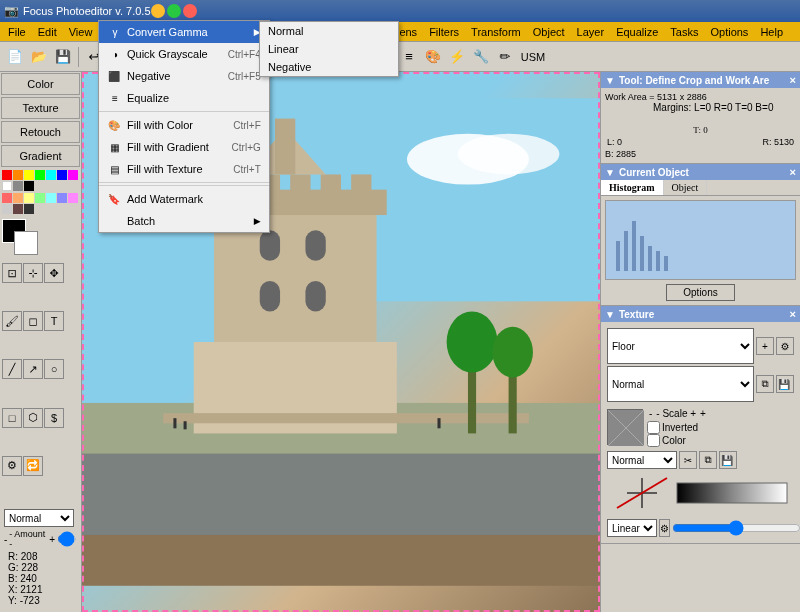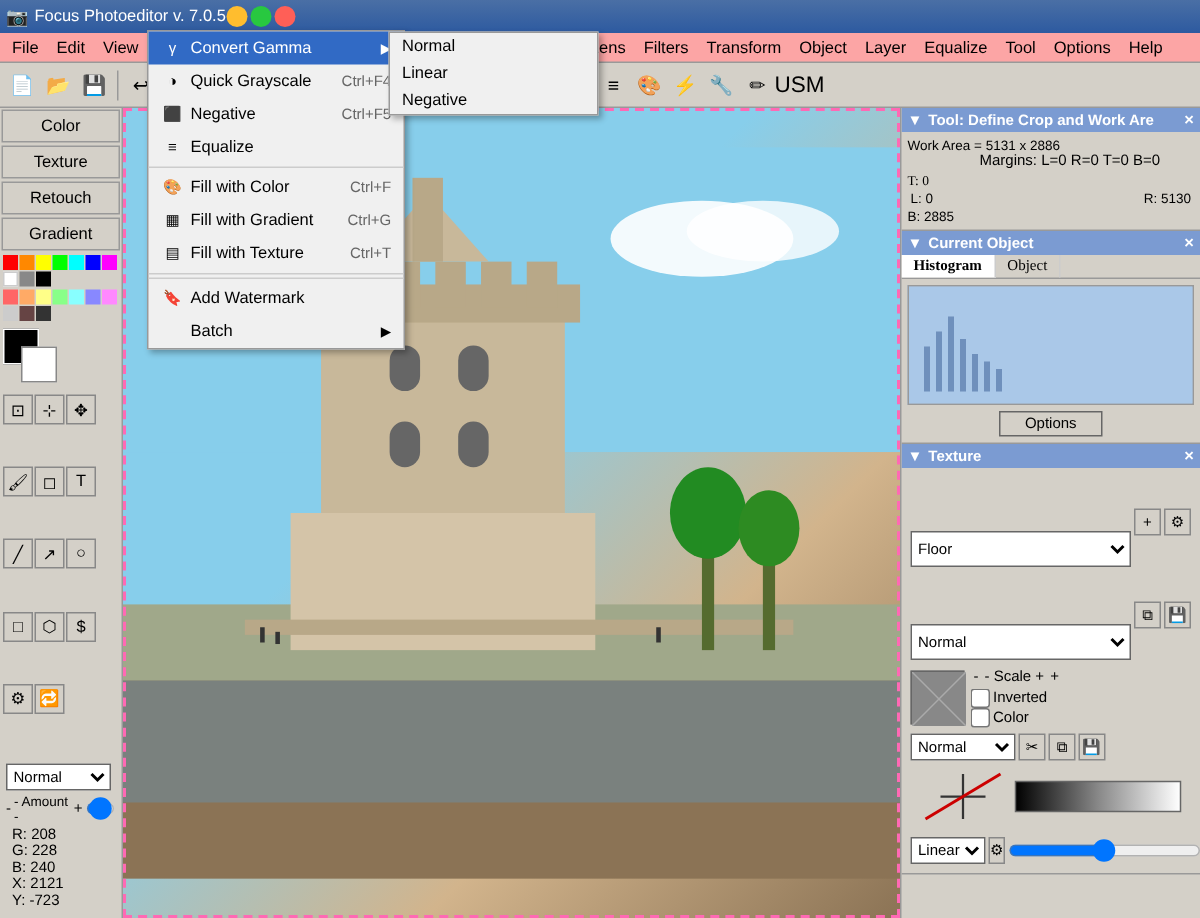--- a/index.html
+++ b/index.html
@@ -1,19 +1,19 @@
 <!DOCTYPE html>
 <html><head>
   <meta charset="utf-8">
   <style>
     * { margin: 0; padding: 0; box-sizing: border-box; }
     body { width: 800px; height: 612px; overflow: hidden; font-family: 'Segoe UI', Tahoma, sans-serif; font-size: 11px; background: #d4d0c8; color: #000; }
 
     
-    #menubar { background: #fca5a5; border-bottom: 1px solid #999; display: flex; align-items: center; height: 20px; padding: 0 2px; }
+    #menubar { background: #eab308; border-bottom: 1px solid #999; display: flex; align-items: center; height: 20px; padding: 0 2px; }
     .menu-item { padding: 2px 6px; cursor: pointer; font-size: 11px; }
 
     
     #toolbar { background: #d4d0c8; border-bottom: 1px solid #999; height: 30px; display: flex; align-items: center; padding: 2px 4px; gap: 2px; }
     .toolbar-btn { width: 22px; height: 22px; background: #d4d0c8; border: 1px solid transparent; cursor: pointer; display: flex; align-items: center; justify-content: center; font-size: 13px; }
     .toolbar-sep { width: 1px; height: 20px; background: #999; margin: 0 2px; }
 
     
     #main { display: flex; height: calc(612px - 20px - 30px - 22px); }
 
@@ -38,21 +38,21 @@
     .right-section { border-bottom: 1px solid #999; }
     .right-section-header { background: #7b9bd2; color: #fff; padding: 2px 4px; font-size: 10px; font-weight: bold; display: flex; align-items: center; justify-content: space-between; }
     .right-section-header .close-btn { cursor: pointer; font-size: 11px; }
     .right-section-content { padding: 4px; }
     .right-tabs { display: flex; border-bottom: 1px solid #999; }
     .right-tab { padding: 2px 8px; font-size: 10px; cursor: pointer; border-right: 1px solid #ccc; font-family: Liberation Serif, serif; }
     .right-tab.active { background: #fff; font-weight: bold; }
     .histogram-area { height: 80px; background: #aac8e8; margin: 4px; border: 1px solid #999; }
     .options-btn { margin: 4px auto; display: block; padding: 2px 16px; font-size: 10px; background: #d4d0c8; border: 1px solid #666; cursor: pointer; }
     .texture-row { display: flex; align-items: center; gap: 2px; margin: 2px; }
-    .texture-select { flex: 1; height: 24px; font-size: 10px; border: 1px solid #666; background: #fff; margin-top: 36px; }
+    .texture-select { flex: 1; height: 36px; font-size: 10px; border: 1px solid #666; background: #fff; }
     .texture-thumb { width: 36px; height: 36px; background: #888; border: 1px solid #666; margin: 2px; }
     .scale-row { display: flex; align-items: center; gap: 4px; font-size: 10px; padding: 2px; }
     .check-row { display: flex; align-items: center; gap: 2px; font-size: 10px; }
     .normal-select { height: 18px; font-size: 10px; border: 1px solid #666; background: #fff; width: 70px; }
     .linear-row { display: flex; align-items: center; gap: 2px; padding: 2px; }
 
     
     #dropdown-overlay { position: absolute; top: 0; left: 0; width: 800px; height: 612px; z-index: 100; pointer-events: none; }
     #process-menu { position: absolute; top: 20px; left: 98px; background: #f0f0f0; border: 1px solid #999; box-shadow: 2px 2px 4px rgba(0,0,0,0.3); min-width: 160px; pointer-events: all; }
     #convert-gamma-sub { position: absolute; top: 0; left: 160px; background: #f0f0f0; border: 1px solid #999; box-shadow: 2px 2px 4px rgba(0,0,0,0.3); min-width: 140px; }
@@ -92,21 +92,21 @@
   <span class="menu-item" style="background:#316ac5; color:#fff;">Process</span>
   <span class="menu-item">One-Click Fix</span>
   <span class="menu-item">Exposure</span>
   <span class="menu-item">Color</span>
   <span class="menu-item">Detail/Noise/Lens</span>
   <span class="menu-item">Filters</span>
   <span class="menu-item">Transform</span>
   <span class="menu-item">Object</span>
   <span class="menu-item">Layer</span>
   <span class="menu-item">Equalize</span>
-  <span class="menu-item">Tool</span>
+  <span class="menu-item">Tasks</span>
   <span class="menu-item">Options</span>
   <span class="menu-item">Help</span>
 </div>
 
 <div id="toolbar">
   <button class="toolbar-btn">📄</button>
   <button class="toolbar-btn">📂</button>
   <button class="toolbar-btn">💾</button>
   <div class="toolbar-sep"></div>
   <button class="toolbar-btn">↩</button>
@@ -122,21 +122,21 @@
   </select>
   <div class="toolbar-sep"></div>
   <button class="toolbar-btn">✂</button>
   <button class="toolbar-btn">□</button>
   <button class="toolbar-btn">◎</button>
   <button class="toolbar-btn">≡</button>
   <button class="toolbar-btn">🎨</button>
   <button class="toolbar-btn">⚡</button>
   <button class="toolbar-btn">🔧</button>
   <button class="toolbar-btn">✏</button>
-  <button class="toolbar-btn" style="font-size:15px; width:30px;">USM</button>
+  <button class="toolbar-btn" style="font-size:11px; width:30px;">USM</button>
 </div>
 
 <div id="main">
 
   <div id="left-panel">
     <div class="left-tabs">
       <div class="left-tab">Color</div>
       <div class="left-tab">Texture</div>
       <div class="left-tab">Retouch</div>
       <div class="left-tab">Gradient</div>
@@ -269,21 +269,21 @@
 
     <div class="right-section">
       <div class="right-section-header">
         <span>▼</span>
         <span style="flex:1; margin-left:4px; font-size:10px;">Tool: Define Crop and Work Are</span>
         <span class="close-btn">×</span>
       </div>
       <div class="right-section-content">
         <div style="font-size:9px;">Work Area = 5131 x 2886</div>
         <div style="font-size:10px;padding-left:48px;">Margins: L=0 R=0 T=0 B=0</div>
-        <div style="text-align:left; font-size:9px; margin-top:2px;font-family:Liberation Serif, serif;">
+        <div style="text-align:center; font-size:9px; margin-top:12px;font-family:Liberation Serif, serif;">
           <span>T: 0</span>
         </div>
         <div style="display:flex; justify-content:space-between; font-size:9px; margin:2px;">
           <span>L: 0</span>
           <span>R: 5130</span>
         </div>
         <div style="text-align:left; font-size:9px;">
           <span>B: 2885</span>
         </div>
       </div>

